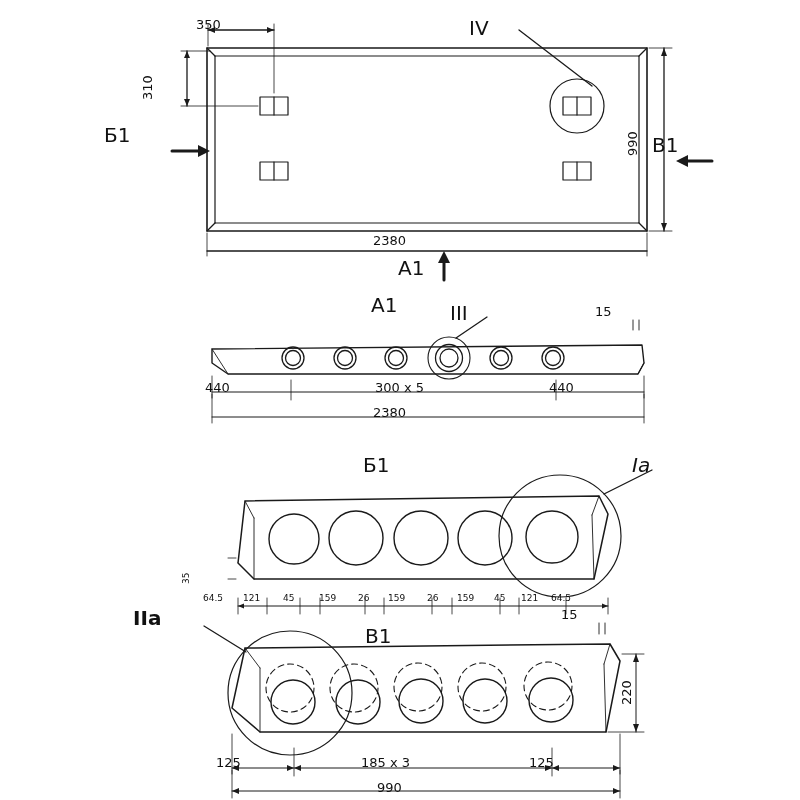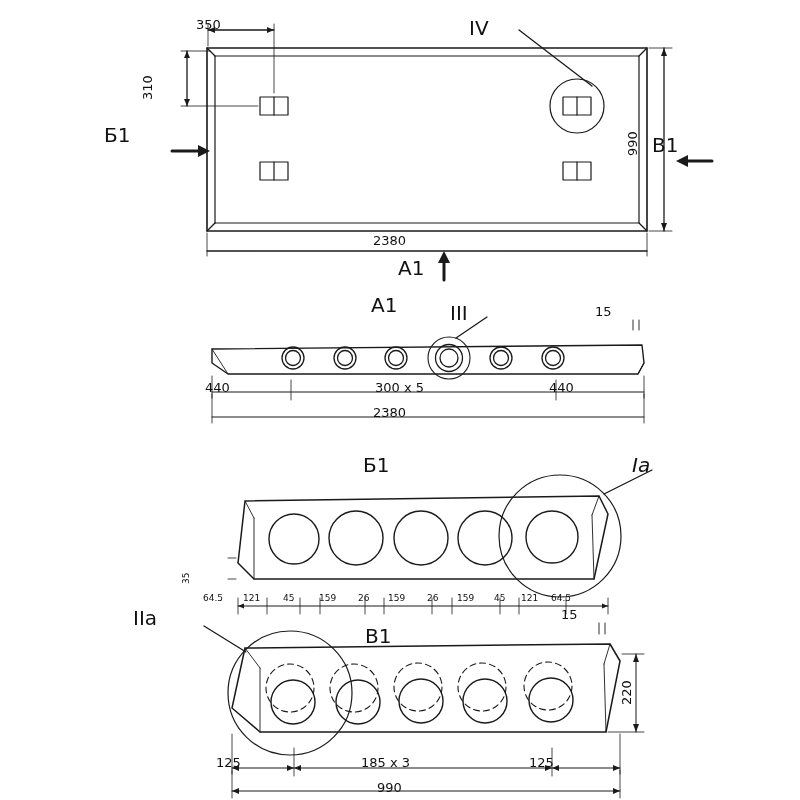--- a/index.html
+++ b/index.html
@@ -255,21 +255,21 @@
   <div class="lbl tiny" style="left:319px;top:576px;">159</div>
   <div class="lbl tiny" style="left:358px;top:576px;">26</div>
   <div class="lbl tiny" style="left:388px;top:576px;">159</div>
   <div class="lbl tiny" style="left:427px;top:576px;">26</div>
   <div class="lbl tiny" style="left:457px;top:576px;">159</div>
   <div class="lbl tiny" style="left:494px;top:576px;">45</div>
   <div class="lbl tiny" style="left:521px;top:576px;">121</div>
   <div class="lbl tiny" style="left:551px;top:576px;">64.5</div>
 
   <div class="lbl big" style="left:365px;top:608px;">В1</div>
-  <div class="lbl big" style="left:133px;top:590px;">IIа</div>
+  <div class="lbl big" style="left:133px;top:590px;font-weight:bold;">IIа</div>
   <div class="lbl small" style="left:561px;top:590px;">15</div>
   <div class="lbl rot90" style="left:620px;top:687px;">220</div>
   <div class="lbl" style="left:216px;top:738px;">125</div>
   <div class="lbl" style="left:361px;top:738px;">185 х 3</div>
   <div class="lbl" style="left:529px;top:738px;">125</div>
   <div class="lbl" style="left:377px;top:763px;">990</div>
 
 </div>
 
 </body></html>

